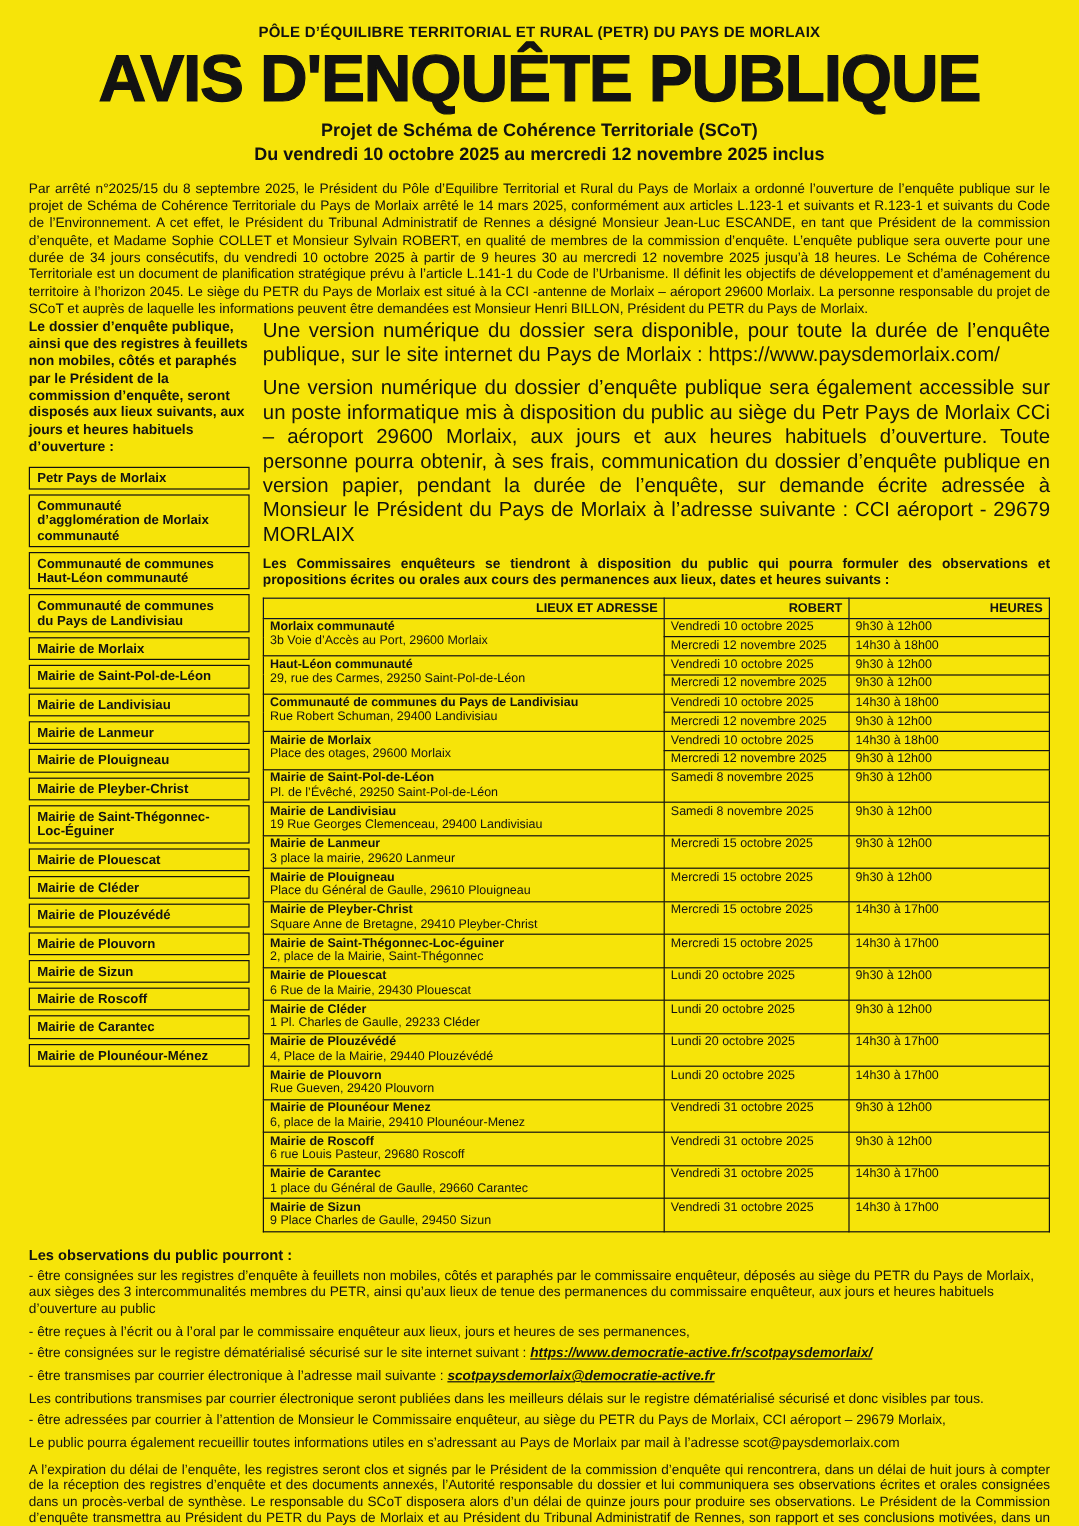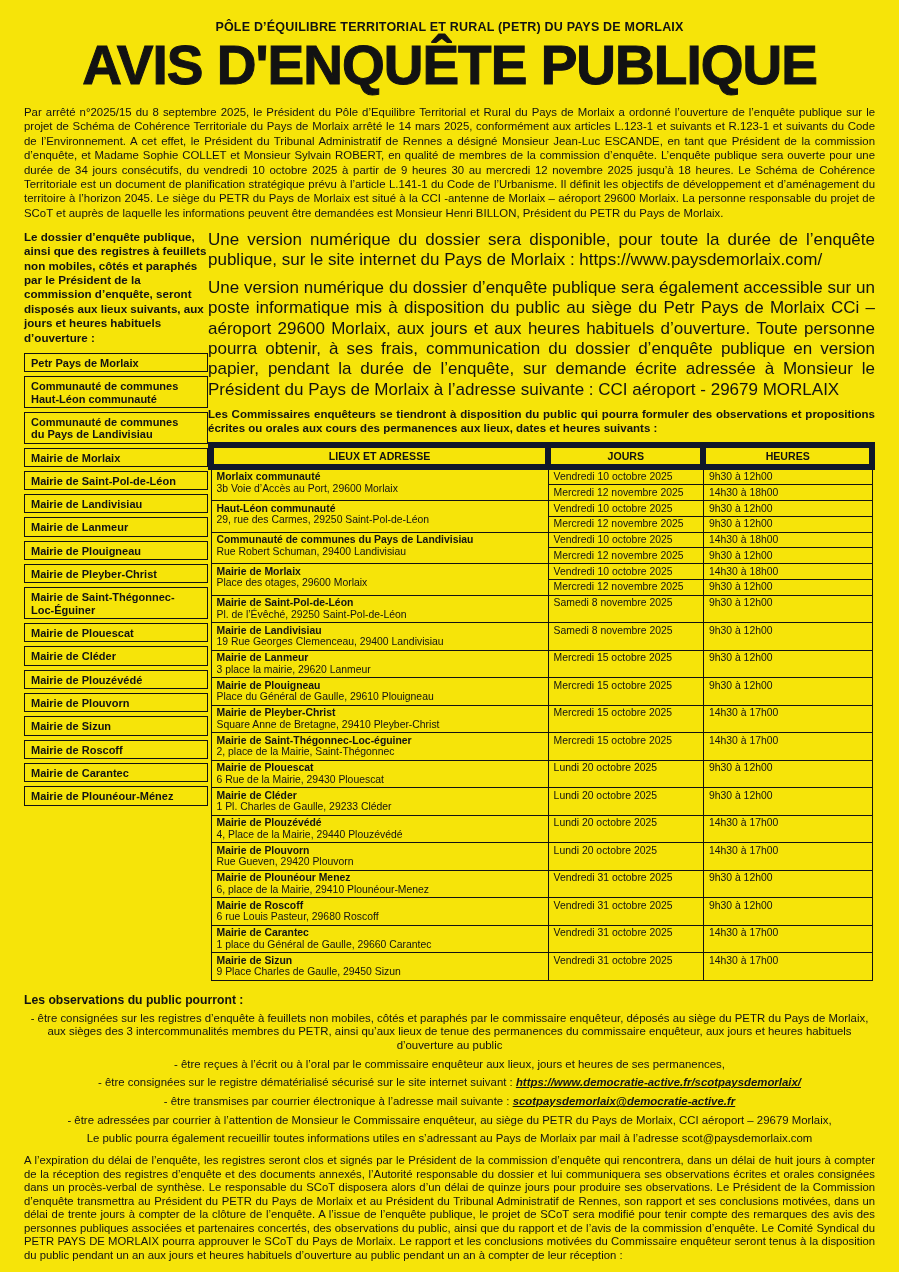--- a/index.html
+++ b/index.html
@@ -16,74 +16,79 @@
   .header-line { text-align:center; font-weight:bold; font-size:12.5px; letter-spacing:.2px; }
   .big-title {
     text-align:center; font-weight:bold; font-size:55px; line-height:1.02;
     letter-spacing:-1px; margin-top:3px; -webkit-text-stroke:1px #121212;
   }
   .subtitle { text-align:center; font-weight:bold; font-size:15px; line-height:1.32; }
   .subtitle-wrap { margin-top:6px; }
 
   .intro-para { margin-top:12px; font-size:11.4px; line-height:1.26; text-align:justify; }
 
-  .columns { display:flex; margin-top:10px; align-items:flex-start; }
+  .columns { display:flex; gap:11px; align-items:flex-start; }
   .left-col { flex:0 0 184px; width:184px; }
   .right-col { flex:1; min-width:0; }
 
   .left-intro { font-weight:bold; font-size:11.6px; line-height:1.24; }
   .venue-list { margin-top:8px; }
   .venue-box {
     border:1.5px solid #121212; font-weight:bold; font-size:11px; line-height:1.12;
     padding:3px 24px 2px 6px; margin-bottom:4px;
   }
 
   .rc-para { font-size:17px; line-height:1.2; text-align:justify; margin-bottom:7px; }
   .rc-bold { font-weight:bold; font-size:11.5px; line-height:1.24; text-align:justify; margin-bottom:6px; }
 
   table.permanences { width:100%; border-collapse:collapse; border:1.5px solid #121212; table-layout:fixed; }
   .permanences col.c1 { width:51%; }
   .permanences col.c2 { width:23.5%; }
   .permanences col.c3 { width:25.5%; }
   .permanences th {
-    border:6px solid #0f172a; font-size:10.6px; font-weight:bold; text-align:center;
+    border:1px solid #0f172a; font-size:10.6px; font-weight:bold; text-align:right;
     padding:2px 5px; vertical-align:top;
   }
   .permanences td {
     border:1px solid #121212; font-size:10.4px; line-height:1.13;
     padding:1.5px 5px; vertical-align:top;
   }
   .loc-name { font-weight:bold; }
   .loc-addr { font-weight:normal; }
 
   .obs-title { font-weight:bold; font-size:12.2px; margin-top:12px; }
-  .obs-item, .obs-para { font-size:11.4px; line-height:1.2; margin-top:5px;text-align:center; }
+  .obs-item, .obs-para { font-size:11.4px; line-height:1.2; margin-top:5px; }
   .doc-link { font-weight:bold; text-decoration:underline; cursor:pointer;font-style:italic; }
 
   .closing-para { font-size:11.3px; line-height:1.2; text-align:justify; margin-top:8px; }
   .closing-bullet { font-size:11.4px; line-height:1.2; margin-top:6px; }
 </style>
 </head>
 <body>
 
 <div class="page">
 
   <div class="header-line">PÔLE D’ÉQUILIBRE TERRITORIAL ET RURAL (PETR) DU PAYS DE MORLAIX</div>
 
   <h1 class="big-title">AVIS D'ENQUÊTE PUBLIQUE</h1>
 
+  <div class="subtitle-wrap">
+    <div class="subtitle">Projet de Schéma de Cohérence Territoriale (SCoT)</div>
+    <div class="subtitle">Du vendredi 10 octobre 2025 au mercredi 12 novembre 2025 inclus</div>
+  </div>
 
   <p class="intro-para">Par arrêté n°2025/15 du 8 septembre 2025, le Président du Pôle d’Equilibre Territorial et Rural du Pays de Morlaix a ordonné l’ouverture de l’enquête publique sur le projet de Schéma de Cohérence Territoriale du Pays de Morlaix arrêté le 14 mars 2025, conformément aux articles L.123-1 et suivants et R.123-1 et suivants du Code de l’Environnement. A cet effet, le Président du Tribunal Administratif de Rennes a désigné Monsieur Jean-Luc ESCANDE, en tant que Président de la commission d’enquête, et Madame Sophie COLLET et Monsieur Sylvain ROBERT, en qualité de membres de la commission d’enquête. L’enquête publique sera ouverte pour une durée de 34 jours consécutifs, du vendredi 10 octobre 2025 à partir de 9 heures 30 au mercredi 12 novembre 2025 jusqu’à 18 heures. Le Schéma de Cohérence Territoriale est un document de planification stratégique prévu à l’article L.141-1 du Code de l’Urbanisme. Il définit les objectifs de développement et d’aménagement du territoire à l’horizon 2045. Le siège du PETR du Pays de Morlaix est situé à la CCI -antenne de Morlaix – aéroport 29600 Morlaix. La personne responsable du projet de SCoT et auprès de laquelle les informations peuvent être demandées est Monsieur Henri BILLON, Président du PETR du Pays de Morlaix.</p>
 
   <div class="columns">
 
     <div class="left-col">
       <div class="left-intro">Le dossier d’enquête publique, ainsi que des registres à feuillets non mobiles, côtés et paraphés par le Président de la commission d’enquête, seront disposés aux lieux suivants, aux jours et heures habituels d’ouverture :</div>
       <div class="venue-list">
           <div class="venue-box">Petr Pays de Morlaix</div>
+          <div class="venue-box">Communauté d’agglomération de Morlaix communauté</div>
           <div class="venue-box">Communauté de communes Haut-Léon communauté</div>
           <div class="venue-box">Communauté de communes du Pays de Landivisiau</div>
           <div class="venue-box">Mairie de Morlaix</div>
           <div class="venue-box">Mairie de Saint-Pol-de-Léon</div>
           <div class="venue-box">Mairie de Landivisiau</div>
           <div class="venue-box">Mairie de Lanmeur</div>
           <div class="venue-box">Mairie de Plouigneau</div>
           <div class="venue-box">Mairie de Pleyber-Christ</div>
           <div class="venue-box">Mairie de Saint-Thégonnec-Loc-Éguiner</div>
           <div class="venue-box">Mairie de Plouescat</div>
@@ -104,21 +109,21 @@
 
       <table class="permanences">
         <colgroup>
             <col class="c1">
             <col class="c2">
             <col class="c3">
           </colgroup>
         <thead>
           <tr>
             <th>LIEUX ET ADRESSE</th>
-            <th>JOURS</th>
+            <th>ROBERT</th>
             <th>HEURES</th>
           </tr>
         </thead>
         <tbody>
             <tr>
               <td class="loc-cell" rowspan="2">
                 <div class="loc-name">Morlaix communauté</div>
                 <div class="loc-addr">3b Voie d’Accès au Port, 29600 Morlaix</div>
               </td>
               <td class="jour-cell">Vendredi 10 octobre 2025</td>
@@ -281,19 +286,20 @@
     </div>
 
   </div>
 
   <div class="obs-title">Les observations du public pourront :</div>
   <div>
       <div class="obs-item">- être consignées sur les registres d’enquête à feuillets non mobiles, côtés et paraphés par le commissaire enquêteur, déposés au siège du PETR du Pays de Morlaix,  aux sièges des 3 intercommunalités membres du PETR, ainsi qu’aux lieux de tenue des  permanences du commissaire enquêteur, aux jours et heures habituels d’ouverture au public</div>
       <div class="obs-item">- être reçues à l’écrit ou à l’oral par le commissaire enquêteur aux lieux, jours et heures de ses permanences,</div>
       <div class="obs-item">- être consignées sur le registre dématérialisé sécurisé sur le site internet suivant : <span class="doc-link">https://www.democratie-active.fr/scotpaysdemorlaix/</span></div>
       <div class="obs-item">- être transmises par courrier électronique à l’adresse mail suivante : <span class="doc-link">scotpaysdemorlaix@democratie-active.fr</span></div>
+      <div class="obs-para">Les contributions transmises par courrier électronique seront publiées dans les meilleurs délais sur le registre dématérialisé sécurisé et donc visibles par tous.</div>
       <div class="obs-item">- être adressées par courrier à l’attention de Monsieur le Commissaire enquêteur, au siège du PETR du Pays de Morlaix, CCI aéroport – 29679 Morlaix,</div>
       <div class="obs-para">Le public pourra également recueillir toutes informations utiles en s’adressant au Pays de Morlaix par mail à l’adresse scot@paysdemorlaix.com</div>
     </div>
 
   <p class="closing-para">A l’expiration du délai de l’enquête, les registres seront clos et signés par le Président de la commission d’enquête qui rencontrera, dans un délai de huit jours à compter de la réception des registres d’enquête et des documents annexés, l’Autorité responsable du dossier et lui communiquera ses observations écrites et orales consignées dans un procès-verbal de synthèse. Le responsable du SCoT disposera alors d’un délai de quinze jours pour produire ses observations. Le Président de la Commission d’enquête transmettra au Président du PETR du Pays de Morlaix et au Président du Tribunal Administratif de Rennes, son rapport et ses conclusions motivées, dans un délai de trente jours à compter de la clôture de l’enquête. A l’issue de l’enquête publique, le projet de SCoT sera modifié pour tenir compte des remarques des avis des personnes publiques associées et partenaires concertés, des observations du public, ainsi que du rapport et de l’avis de la commission d’enquête. Le Comité Syndical du PETR PAYS DE MORLAIX pourra approuver le SCoT du Pays de Morlaix. Le rapport et les conclusions motivées du Commissaire enquêteur seront tenus à la disposition du public pendant un an aux jours et heures habituels d’ouverture au public pendant un an à compter de leur réception :</p>
 
 </div>
 
 </body></html>

